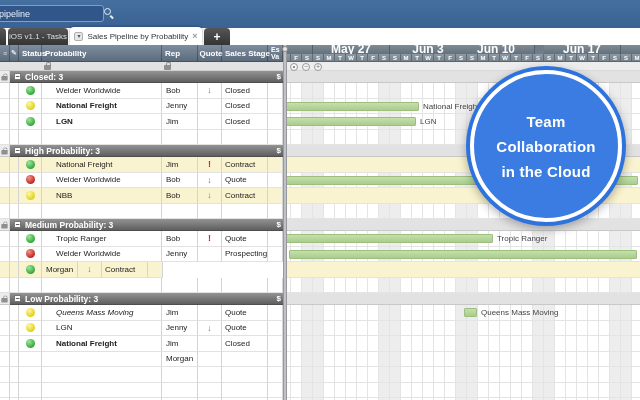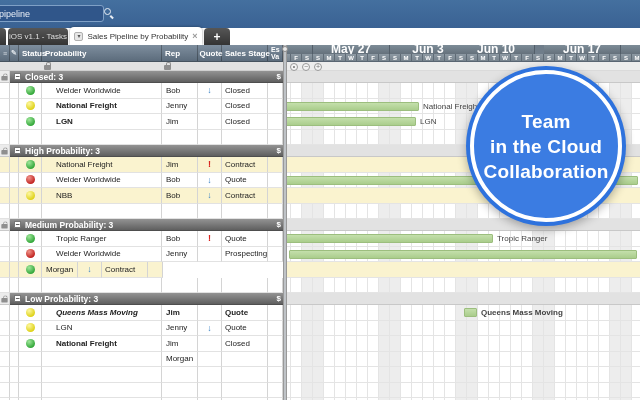--- a/index.html
+++ b/index.html
@@ -114,21 +114,21 @@
   
   .bar { position:absolute; top:3px; height:9px; background:linear-gradient(#c4dfab,#aacd8c);
          border:1px solid #9cbe7e; border-radius:1px; cursor:pointer; }
   .bar-label { position:absolute; top:3px; font-size:8px; color:#444; white-space:nowrap; }
 
   
   .circle-outer { position:absolute; left:466px; top:66px; width:160px; height:160px; border-radius:50%;
                   background:#2e72dd; box-shadow:0 3px 10px rgba(0,0,0,.3); z-index:6; padding:4px; }
   .circle-inner { width:152px; height:152px; border-radius:50%; background:#3b7ce2; border:4px solid #fff;
                   display:flex; flex-direction:column; align-items:center; justify-content:center;
-                  color:#fff; font-weight:bold; font-size:19px; line-height:25px; letter-spacing:.2px; }
+                  color:#fff; font-weight:bold; font-size:15px; line-height:25px; letter-spacing:.2px; }
 </style>
 </head>
 <body>
 
 <div id="app">
 
   <div class="topbar">
     <input class="search-input" value="pipeline" style="">
     <div class="search-btn">
       <span class="mag"></span>
@@ -489,21 +489,21 @@
             <div class="mini-lock"></div>
           </div>
         </div>
         <div class="g-band">
           <div class="collapse-box">−</div>
           <div style="display: inline;">Low Probability: 3</div>
           <div class="g-est">$</div>
         </div>
         <div class="g-gantt"></div>
       </div>
-      <div class="row" style="height: 15.5px; font-weight: bold;">
+      <div class="row" style="height: 15.5px;">
         <div class="tpart">
           <div class="cell c-gut"></div>
           <div class="cell c-edit"></div>
           <div class="cell c-status">
             <div class="ball yellow"></div>
           </div>
           <div class="cell c-opp italic">Queens Mass Moving</div>
           <div class="cell c-rep">Jim</div>
           <div class="cell c-prio"></div>
           <div class="cell c-stage">Quote</div>
@@ -605,18 +605,18 @@
 
   <div class="gtool">
     <div class="gt-ic">•</div>
     <div class="gt-ic">−</div>
     <div class="gt-ic">+</div>
   </div>
 
   <div class="circle-outer">
     <div class="circle-inner">
       <div>Team</div>
+      <div>Collaboration</div>
       <div>in the Cloud</div>
-      <div>Collaboration</div>
     </div>
   </div>
 
 </div>
 
 </body></html>

